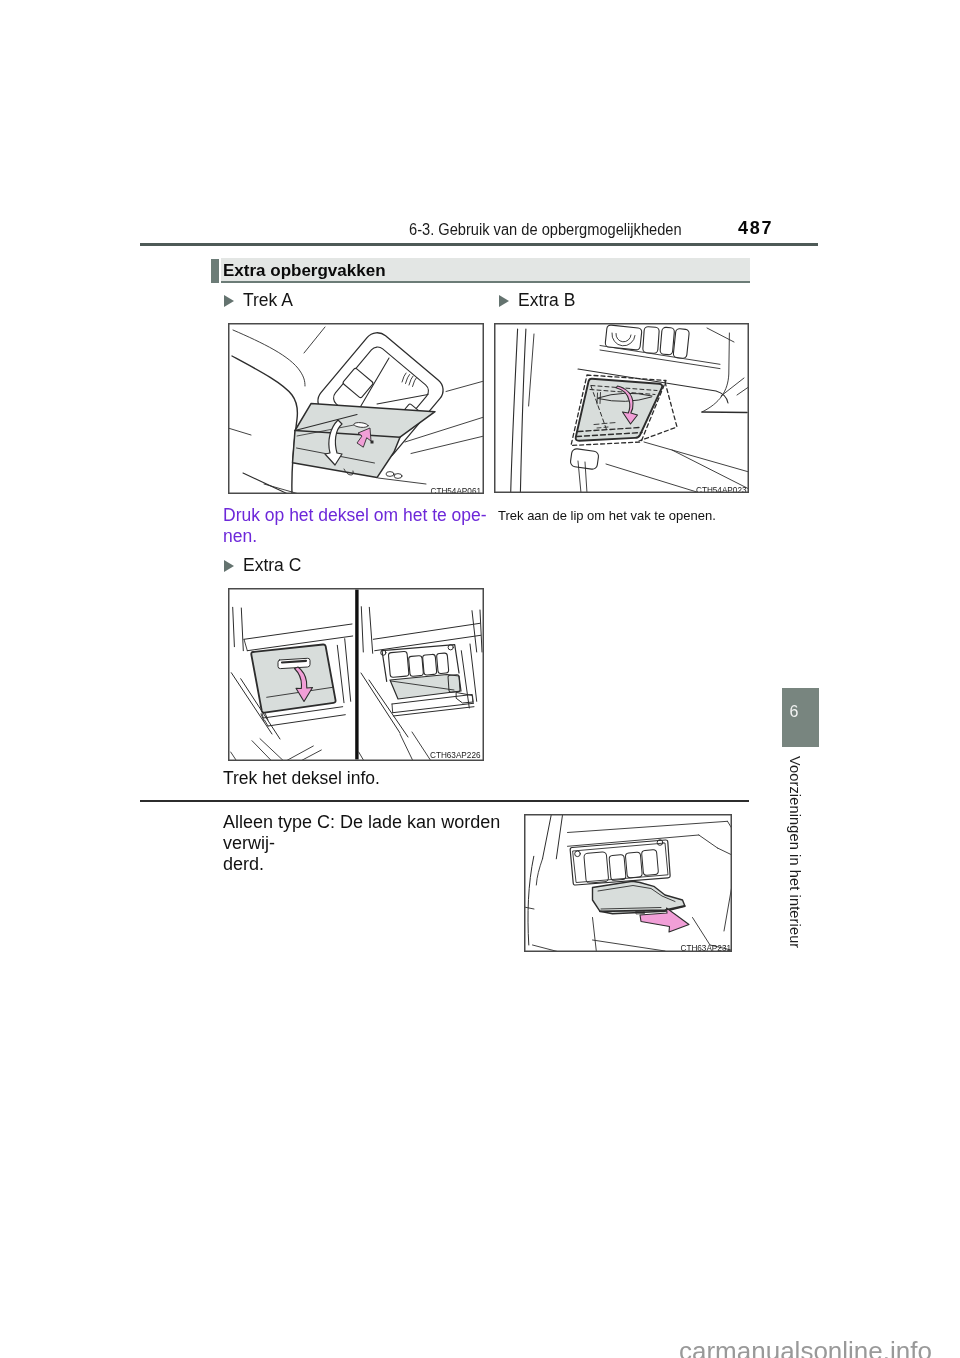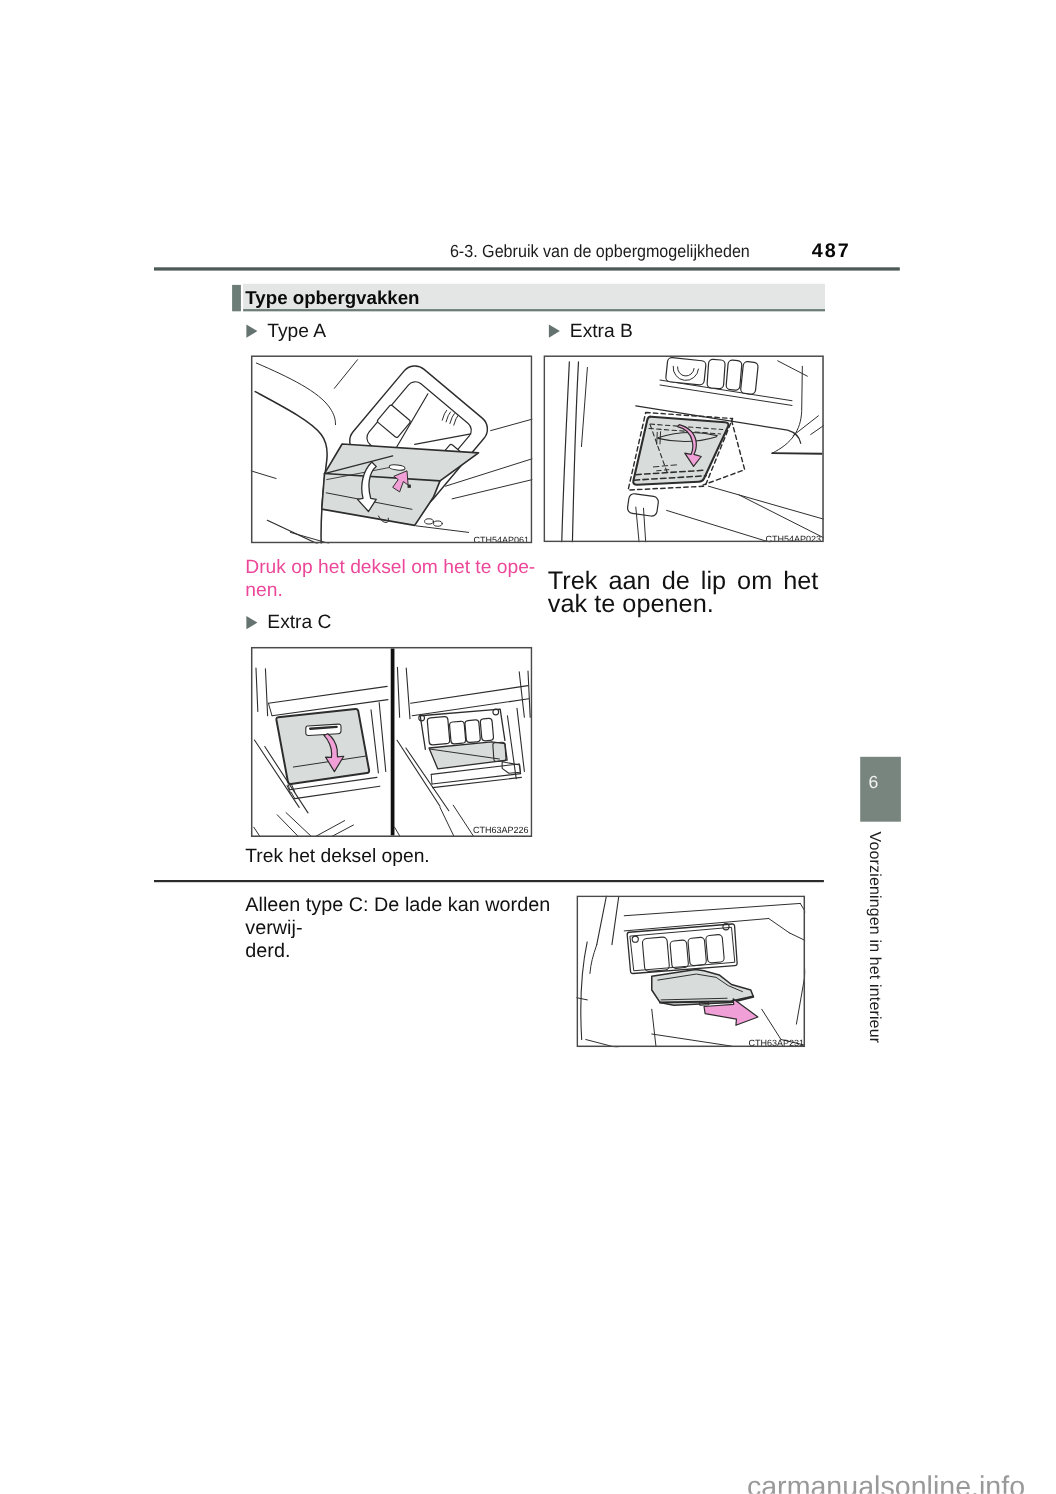--- a/index.html
+++ b/index.html
@@ -13,25 +13,25 @@
 <div class="abs" style="left:409px;top:221px;font-size:16px;color:#1b1b1b;transform:scaleX(0.915);transform-origin:left top;white-space:nowrap;">6-3. Gebruik van de opbergmogelijkheden</div>
 
 <div class="abs" style="left:738px;top:218px;font-size:18px;font-weight:bold;letter-spacing:1.8px;color:#070707;">487</div>
 
 <div class="abs" style="left:140px;top:243px;width:678px;height:3px;background:#4e5a57;"></div>
 
 <div class="abs" style="left:221px;top:258px;width:529px;height:23px;background:#e3e6e4;border-bottom:2px solid #6c7c77;"></div>
 
 <div class="abs" style="left:211px;top:259px;width:7.5px;height:24px;background:#6c7c77;"></div>
 
-<div class="abs" style="left:223px;top:261px;font-size:17px;font-weight:bold;color:#0a0a0a;">Type opbergvakken</div>
+<div class="abs" style="left:223px;top:261px;font-size:17px;font-weight:bold;color:#0a0a0a;">Extra opbergvakken</div>
 
 <div class="abs" style="left:224px;top:295px;width:0;height:0;border-left:10px solid #64736f;border-top:6.3px solid transparent;border-bottom:6.3px solid transparent;"></div>
 
-<div class="abs" style="left:243px;top:290px;font-size:17.5px;">Type A</div>
+<div class="abs" style="left:243px;top:290px;font-size:17.5px;">Trek A</div>
 
 <div class="abs" style="left:499px;top:295px;width:0;height:0;border-left:10px solid #64736f;border-top:6.3px solid transparent;border-bottom:6.3px solid transparent;"></div>
 
 <div class="abs" style="left:518px;top:290px;font-size:17.5px;">Extra B</div>
 
 <svg class="abs" style="left:228px;top:323px;" width="256" height="171" viewBox="0 0 256 171">
   <g fill="none" stroke="#2d2d2d" stroke-width="1.1" stroke-linecap="round" stroke-linejoin="round">
 
     <path d="M 5,7 C 35,20 62,33 72,48 C 76,54 77,58 77,63" stroke-width="0.9"></path>
     <path d="M 4,33 C 30,47 55,60 64,72 C 70,80 70,88 69,96 C 67,112 63,140 64,171" stroke-width="1.4"></path>
@@ -83,21 +83,21 @@
     <ellipse cx="162" cy="151" rx="4" ry="2.4" stroke-width="0.9"></ellipse>
     <ellipse cx="170" cy="153" rx="4" ry="2.4" stroke-width="0.9"></ellipse>
     <path d="M 166,151.8 l 0.5,0.5" stroke-width="0.9"></path>
   </g>
 
   <text x="253" y="170.5" text-anchor="end" font-family="Liberation Sans, sans-serif" font-size="8.2" fill="#1a1a1a">CTH54AP061</text>
 
   <rect x="0.75" y="0.75" width="254.5" height="169.5" fill="none" stroke="#4a4a4a" stroke-width="1.5"></rect>
 </svg>
 
-<div class="abs" style="left:223px;top:505px;width:280px;font-size:17.5px;line-height:21px;color:#ec4899;">Druk op het deksel om het te ope-<br>nen.</div>
+<div class="abs" style="left:223px;top:505px;width:280px;font-size:17.5px;line-height:21px;color:#6d28d9;">Druk op het deksel om het te ope-<br>nen.</div>
 
 <svg class="abs" style="left:494px;top:323px;" width="255" height="170" viewBox="0 0 255 170">
   <g fill="none" stroke="#2d2d2d" stroke-width="1.1" stroke-linecap="round" stroke-linejoin="round">
 
     <path d="M 23.6,6 C 21,60 18,120 16.7,170"></path>
     <path d="M 31.9,6 C 29,60 27.5,120 26.4,170"></path>
     <path d="M 40,11 L 34.6,83" stroke-width="0.9"></path>
 
     <path d="M 106,22.5 L 226,41.3 M 106,27 L 226,45.6" stroke-width="0.9"></path>
 
@@ -146,21 +146,21 @@
     <path d="M 150,119 L 255,149" stroke-width="0.9"></path>
     <path d="M 178,127 L 255,166" stroke-width="0.9"></path>
     <path d="M 112,141 L 206,170" stroke-width="0.9"></path>
   </g>
 
   <text x="252.5" y="169.5" text-anchor="end" font-family="Liberation Sans, sans-serif" font-size="8.2" fill="#1a1a1a">CTH54AP023</text>
 
   <rect x="0.75" y="0.75" width="253.5" height="168.5" fill="none" stroke="#4a4a4a" stroke-width="1.5"></rect>
 </svg>
 
-<div class="abs" style="left:498px;top:505px;width:246px;font-size:23px;line-height:21px;color:#111;text-align:justify;margin-top:12px;">Trek aan de lip om het vak te openen.</div>
+<div class="abs" style="left:498px;top:505px;width:246px;font-size:13px;line-height:21px;color:#111;text-align:justify;">Trek aan de lip om het vak te openen.</div>
 
 <div class="abs" style="left:224px;top:560px;width:0;height:0;border-left:10px solid #64736f;border-top:6.3px solid transparent;border-bottom:6.3px solid transparent;"></div>
 
 <div class="abs" style="left:243px;top:555px;font-size:17.5px;">Extra C</div>
 
 <svg class="abs" style="left:228px;top:588px;" width="256" height="173" viewBox="0 0 256 173">
   <g fill="none" stroke="#2d2d2d" stroke-width="1.1" stroke-linecap="round" stroke-linejoin="round">
 
     <path d="M 4.7,19.3 L 6.4,58.7 M 13.3,20 L 15.3,62.7" stroke-width="1"></path>
 
@@ -224,21 +224,21 @@
     <path d="M 233.3,62.7 L 241.3,120 M 242,56 L 248.7,113.3" stroke-width="1"></path>
 
     <path d="M 130.7,164 L 136,173" stroke-width="0.9"></path>
   </g>
 
   <text x="252.5" y="169.5" text-anchor="end" font-family="Liberation Sans, sans-serif" font-size="8.2" fill="#1a1a1a">CTH63AP226</text>
 
   <rect x="0.75" y="0.75" width="254.5" height="171.5" fill="none" stroke="#4a4a4a" stroke-width="1.5"></rect>
 </svg>
 
-<div class="abs" style="left:223px;top:768px;font-size:17.5px;line-height:21px;color:#111;">Trek het deksel open.</div>
+<div class="abs" style="left:223px;top:768px;font-size:17.5px;line-height:21px;color:#111;">Trek het deksel info.</div>
 
 <div class="abs" style="left:140px;top:800px;width:609px;height:1.5px;background:#2c2c2c;"></div>
 
 <div class="abs" style="left:223px;top:812px;width:300px;font-size:18px;line-height:21px;color:#111;">Alleen type C: De lade kan worden verwij-<br>derd.</div>
 
 <svg class="abs" style="left:524px;top:814px;" width="208" height="138" viewBox="0 0 208 138">
   <g fill="none" stroke="#2d2d2d" stroke-width="1" stroke-linecap="round" stroke-linejoin="round">
 
     <path d="M 9.8,42.3 C 4,70 3,100 4.8,131"></path>
     <path d="M 0,93 L 10,95" stroke-width="0.9"></path>

